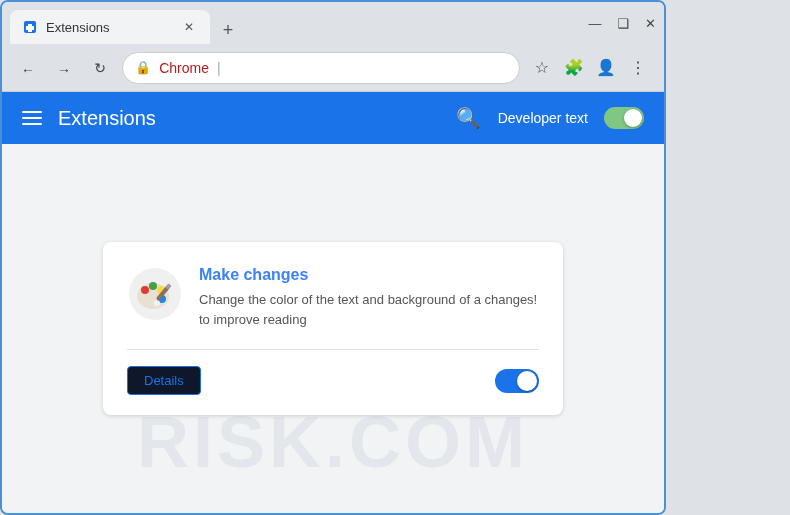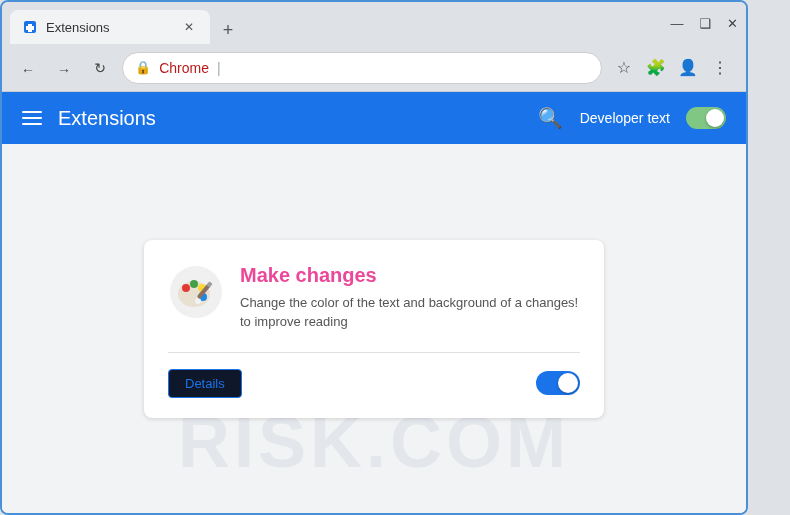--- a/index.html
+++ b/index.html
@@ -6,21 +6,21 @@
     body {
       width: 790px;
       height: 515px;
       font-family: 'Segoe UI', Arial, sans-serif;
       background: #dee1e6;
       overflow: hidden;
     }
 
     
     .window {
-      width: 748px;
+      width: 666px;
       height: 515px;
       border: 2px solid #4a90d9;
       border-radius: 8px;
       overflow: hidden;
       display: flex;
       flex-direction: column;
       background: #f1f3f4;
     }
 
     
@@ -294,23 +294,23 @@
       height: 56px;
       flex-shrink: 0;
       position: relative;
     }
 
     .ext-info {
       flex: 1;
     }
 
     .ext-name {
-      font-size: 20px;
+      font-size: 16px;
       font-weight: 600;
-      color: #ec4899;
+      color: #3b82f6;
       margin-bottom: 6px;
     }
 
     .ext-desc {
       font-size: 13px;
       color: #555;
       line-height: 1.5;
     }
 
     .ext-card-bottom {

